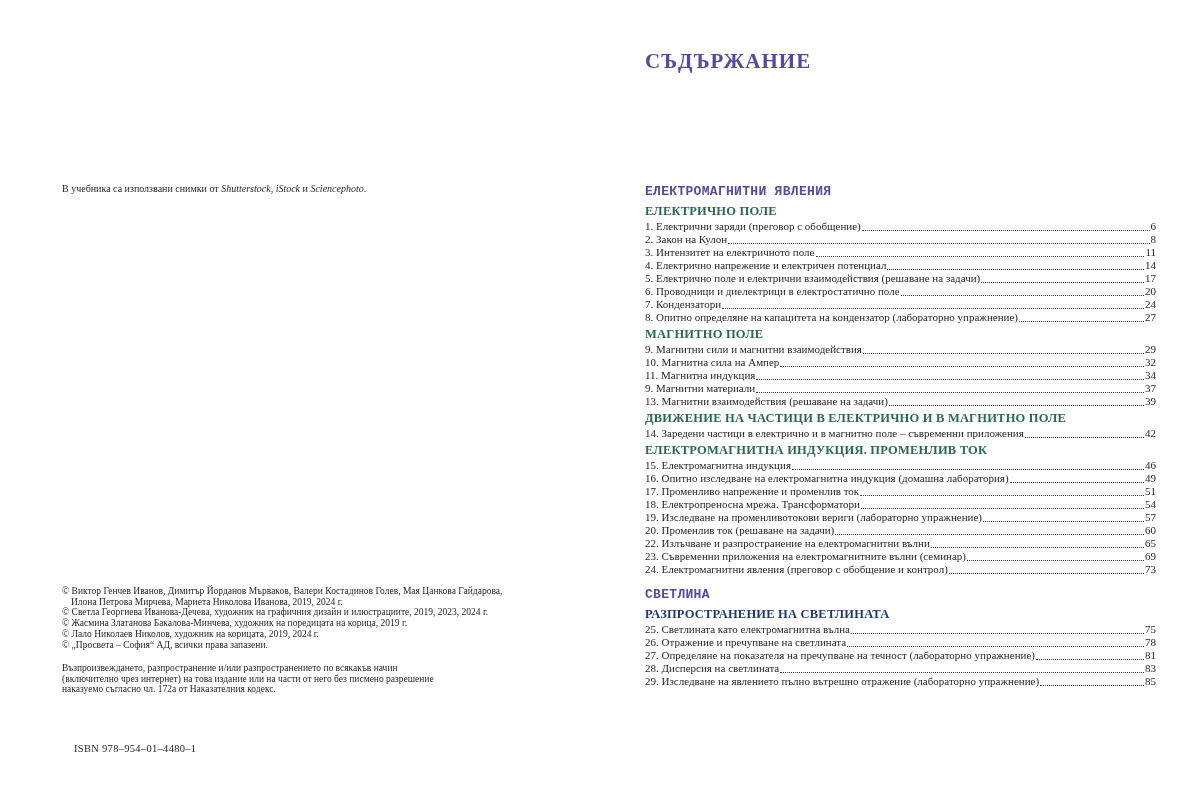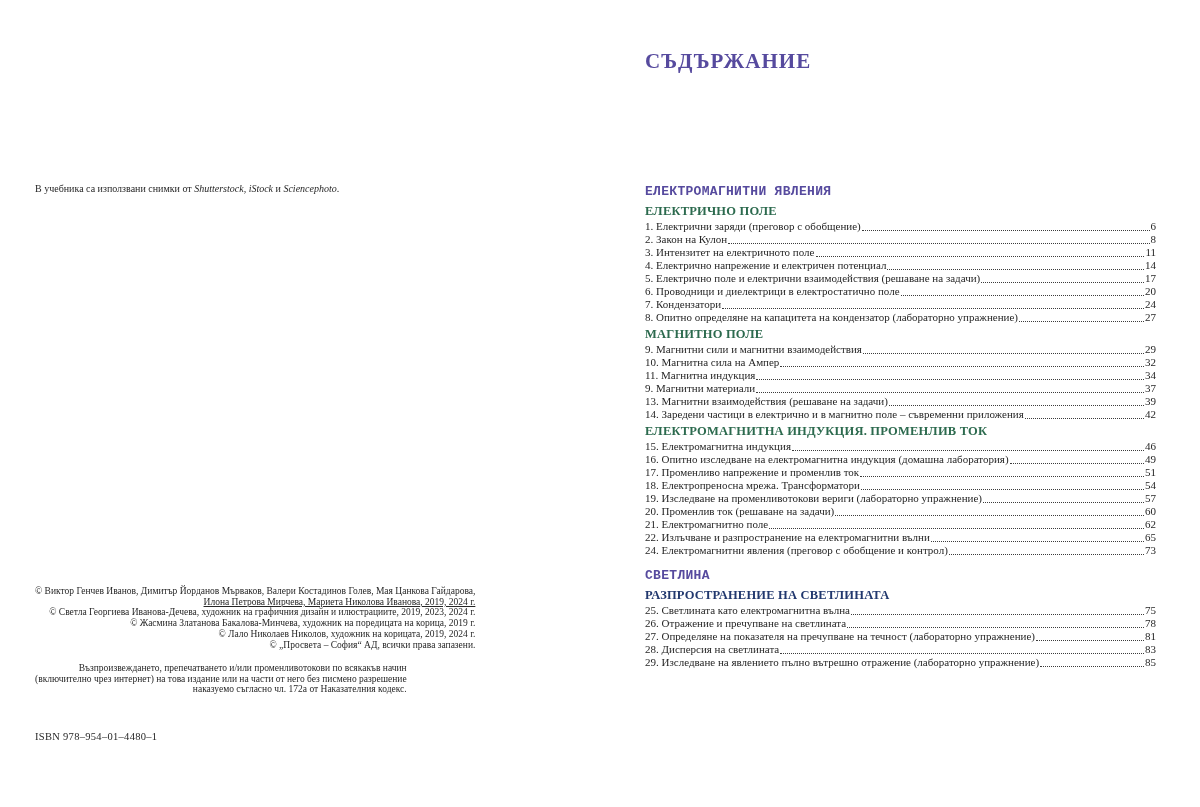--- a/index.html
+++ b/index.html
@@ -13,26 +13,26 @@
   body {
     width: 1200px; height: 807px;
     background: #ffffff;
     font-family: "Liberation Serif", serif;
     color: var(--text);
     position: relative;
     overflow: hidden;
   }
 
   
-  .left-page { position: absolute; left: 35px; top: 0; width: 500px; height: 660px; text-align: right; }
+  .left-page { position: absolute; left: 62px; top: 0; width: 500px; height: 660px; }
   .photo-credit { position: absolute; top: 183px; left: 0; font-size: 10px; white-space: nowrap; margin: 0; }
   .copyright-block { position: absolute; top: 586px; left: 0; font-size: 9.5px; line-height: 10.7px; white-space: nowrap; }
-  .cline.indent { padding-left: 9px; text-decoration: underline; }
+  .cline.indent { padding-left: 9px; }
   .legal-block { position: absolute; top: 663px; left: 0; font-size: 9.5px; line-height: 10.7px; white-space: nowrap; }
-  .isbn { position: absolute; top: 731px; left: 0; font-size: 10.5px; letter-spacing: 0.3px; margin: 0; }
+  .isbn { position: absolute; top: 731px; left: 0; font-size: 10.5px; letter-spacing: 0.3px; margin: 12px; }
 
   
   .right-page { position: absolute; left: 645px; top: 0; width: 511px; height: 807px; }
   .toc-title {
     position: absolute; top: 49px; left: 0; margin: 0;
     font-size: 21px; line-height: 24px; font-weight: bold;
     color: var(--purple); letter-spacing: 1px;
   }
   .toc-body { position: absolute; top: 185px; left: 0; width: 511px; overflow: hidden; }
   .part-title {
@@ -62,21 +62,21 @@
     <p class="photo-credit"><span>В учебника са използвани снимки от </span><i>Shutterstock</i><span>, </span><i>iStock</i><span> и </span><i>Sciencephoto</i><span>.</span></p>
     <div class="copyright-block">
         <div class="cline">© Виктор Генчев Иванов, Димитър Йорданов Мърваков, Валери Костадинов Голев, Мая Цанкова Гайдарова,</div>
         <div class="cline indent">Илона Петрова Мирчева, Мариета Николова Иванова, 2019, 2024 г.</div>
         <div class="cline">© Светла Георгиева Иванова-Дечева, художник на графичния дизайн и илюстрациите, 2019, 2023, 2024 г.</div>
         <div class="cline">© Жасмина Златанова Бакалова-Минчева, художник на поредицата на корица, 2019 г.</div>
         <div class="cline">© Лало Николаев Николов, художник на корицата, 2019, 2024 г.</div>
         <div class="cline">© „Просвета – София“ АД, всички права запазени.</div>
       </div>
     <div class="legal-block">
-        <div class="lline">Възпроизвеждането, препечатването и/или променливотокови по всякакъв начин</div>
+        <div class="lline">Възпроизвеждането, разпространение и/или разпространението по всякакъв начин</div>
         <div class="lline">(включително чрез интернет) на това издание или на части от него без писмено разрешение</div>
         <div class="lline">наказуемо съгласно чл. 172а от Наказателния кодекс.</div>
       </div>
     <p class="isbn">ISBN 978–954–01–4480–1</p>
   </div>
 
   <div class="right-page">
     <h1 class="toc-title">СЪДЪРЖАНИЕ</h1>
     <div class="toc-body">
         <div class="part-title">ЕЛЕКТРОМАГНИТНИ ЯВЛЕНИЯ</div>
@@ -140,20 +140,21 @@
         <div class="toc-entry">
           <span class="entry-label">9. Магнитни материали</span>
           <span class="dots"></span>
           <span class="entry-page">37</span>
         </div>
         <div class="toc-entry">
           <span class="entry-label">13. Магнитни взаимодействия (решаване на задачи)</span>
           <span class="dots"></span>
           <span class="entry-page">39</span>
         </div>
+        <div class="chapter-title">ДВИЖЕНИЕ НА ЧАСТИЦИ В ЕЛЕКТРИЧНО И В МАГНИТНО ПОЛЕ</div>
         <div class="toc-entry">
           <span class="entry-label">14. Заредени частици в електрично и в магнитно поле – съвременни приложения</span>
           <span class="dots"></span>
           <span class="entry-page">42</span>
         </div>
         <div class="chapter-title">ЕЛЕКТРОМАГНИТНА ИНДУКЦИЯ. ПРОМЕНЛИВ ТОК</div>
         <div class="toc-entry">
           <span class="entry-label">15. Електромагнитна индукция</span>
           <span class="dots"></span>
           <span class="entry-page">46</span>
@@ -177,28 +178,28 @@
           <span class="entry-label">19. Изследване на променливотокови вериги (лабораторно упражнение)</span>
           <span class="dots"></span>
           <span class="entry-page">57</span>
         </div>
         <div class="toc-entry">
           <span class="entry-label">20. Променлив ток (решаване на задачи)</span>
           <span class="dots"></span>
           <span class="entry-page">60</span>
         </div>
         <div class="toc-entry">
-          <span class="entry-label">21. Електромагнитно поле</span>
-          <span class="dots"></span>
-          <span class="entry-page">62</span>
-        </div>
-        <div class="toc-entry">
           <span class="entry-label">22. Излъчване и разпространение на електромагнитни вълни</span>
           <span class="dots"></span>
           <span class="entry-page">65</span>
+        </div>
+        <div class="toc-entry">
+          <span class="entry-label">23. Съвременни приложения на електромагнитните вълни (семинар)</span>
+          <span class="dots"></span>
+          <span class="entry-page">69</span>
         </div>
         <div class="toc-entry">
           <span class="entry-label">24. Електромагнитни явления (преговор с обобщение и контрол)</span>
           <span class="dots"></span>
           <span class="entry-page">73</span>
         </div>
         <div class="part-title">СВЕТЛИНА</div>
         <div class="chapter-title navy">РАЗПРОСТРАНЕНИЕ НА СВЕТЛИНАТА</div>
         <div class="toc-entry">
           <span class="entry-label">25. Светлината като електромагнитна вълна</span>

